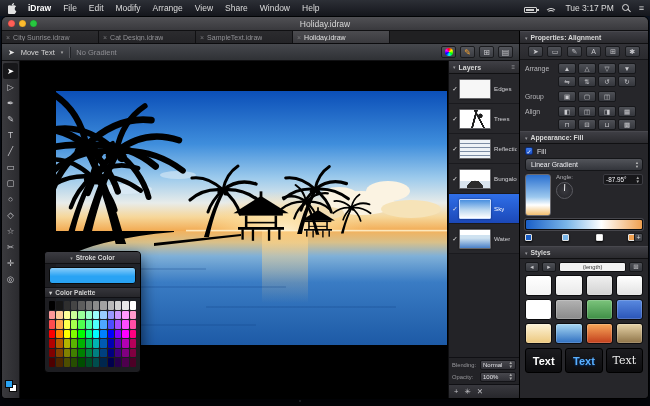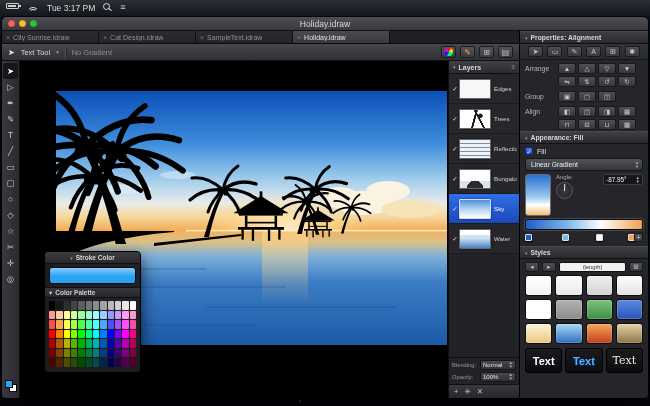--- a/index.html
+++ b/index.html
@@ -21,21 +21,21 @@
     position:relative;
   }
 
   
   .menubar{position:absolute;top:0;left:0;right:0;height:16px;display:flex;align-items:center;
     background:linear-gradient(#2c2f36,#14161c);color:#ddd;font-size:8.5px;padding:0 6px;z-index:50}
   .mb-left{display:flex;align-items:center;gap:1px;flex:1}
   .mi{padding:0 6px;line-height:16px}
   .mi.app{font-weight:bold;color:#fff}
   .apple{display:inline-flex;margin:0 4px 0 2px}
-  .mb-right{display:flex;align-items:flex-start;gap:8px;color:#ddd}
+  .mb-right{display:flex;align-items:flex-end;gap:8px;color:#ddd}
   .battery{width:13px;height:6px;border:1px solid #cfcfcf;border-radius:1px;position:relative}
   .battery::before{content:"";position:absolute;top:1px;left:1px;bottom:1px;width:70%;background:#cfcfcf}
   .battery::after{content:"";position:absolute;right:-3px;top:1px;width:2px;height:2px;background:#cfcfcf}
   .wifi{position:relative;width:12px;height:9px;overflow:hidden}
   .wifi span{position:absolute;left:50%;transform:translateX(-50%);border:1.4px solid transparent;border-top-color:#dcdcdc;border-radius:50%}
   .wifi span:nth-child(1){width:12px;height:12px;bottom:-7px}
   .wifi span:nth-child(2){width:8px;height:8px;bottom:-5px}
   .wifi span:nth-child(3){width:3px;height:3px;bottom:-2.5px;border-top-color:#fff}
   .clock{font-size:8.5px;white-space:nowrap}
   .mag{position:relative;width:9px;height:9px}
@@ -190,20 +190,29 @@
   .ttile{height:25px;border-radius:3px;border:1px solid #000;background:linear-gradient(#1b1b1f,#0c0c0e);
     display:flex;align-items:center;justify-content:center}
   .ts-bold{font-weight:bold;color:#fff;font-size:11px}
   .ts-blue{font-weight:bold;color:#5ab0ff;font-size:11px;text-shadow:0 1px 2px #003a80}
   .ts-serif{font-family:"DejaVu Serif","Liberation Serif",serif;color:#ececec;font-size:11px}
 </style>
 </head>
 <body>
 
 <header class="menubar">
+  <div class="mb-left">
+    <span class="apple">
+      <svg width="9" height="11" viewBox="0 0 18 22">
+        <path fill="#e2e2e2" d="M13.5 11.5c0-3 2.5-4.4 2.6-4.5-1.4-2.1-3.6-2.4-4.4-2.4-1.9-.2-3.6 1.1-4.6 1.1-1 0-2.4-1.1-4-1-2 .1-3.9 1.2-5 3-2.1 3.7-.5 9.1 1.5 12.1 1 1.5 2.2 3.1 3.8 3 1.5-.1 2.1-1 3.9-1s2.3 1 4 1c1.6 0 2.7-1.5 3.7-3 .7-1 1.3-2.2 1.7-3.4-2.5-1-3.2-3.4-3.2-4.9z"></path>
+        <path fill="#e2e2e2" d="M10.9 3.6c.8-1 1.4-2.4 1.2-3.6-1.2.1-2.7.8-3.5 1.8-.8.9-1.5 2.3-1.3 3.7 1.3.1 2.7-.9 3.6-1.9z"></path>
+      </svg>
+    </span>
+    <span id="menu-items"><span class="mi app">iDraw</span><span class="mi">File</span><span class="mi">Edit</span><span class="mi">Modify</span><span class="mi">Arrange</span><span class="mi">View</span><span class="mi">Share</span><span class="mi">Window</span><span class="mi">Help</span></span>
+  </div>
   <div class="mb-right">
     <span class="battery"></span>
     <span class="wifi">
         <span></span>
         <span></span>
         <span></span>
       </span>
     <span class="clock">Tue 3:17 PM</span>
     <span class="mag"></span>
     <span class="nlist">≡</span>
@@ -237,21 +246,21 @@
      <span class="tab-label">SampleText.idraw</span>
           </div>
           <div class="tab active">
      <span class="tab-x">×</span>
      <span class="tab-label">Holiday.idraw</span>
           </div>
         </div>
 
       <div class="toolbar">
         <span class="mt-ic">➤</span>
-        <span class="mt-label">Text Tool</span>
+        <span class="mt-label">Move Text</span>
         <span class="caret">▾</span>
         <span class="tb-div"></span>
         <span class="sel-label">No Gradient</span>
         <span class="tb-right" id="tb-icons">
             <span class="tbtn">
               <i class="wheel"></i>
             </span>
             <span class="tbtn">
               <span class="pencil">✎</span>
             </span>

